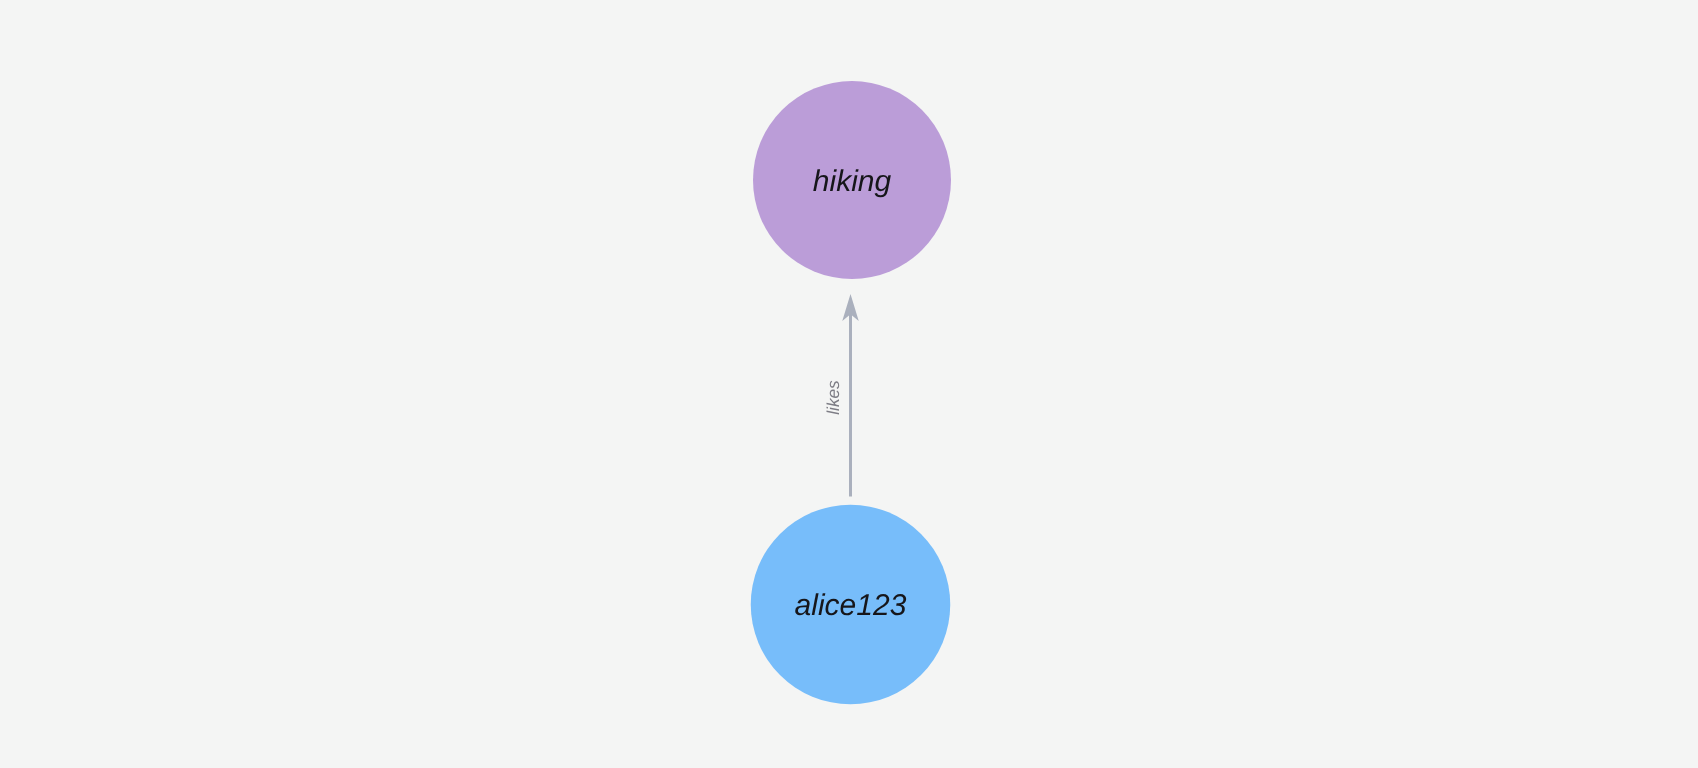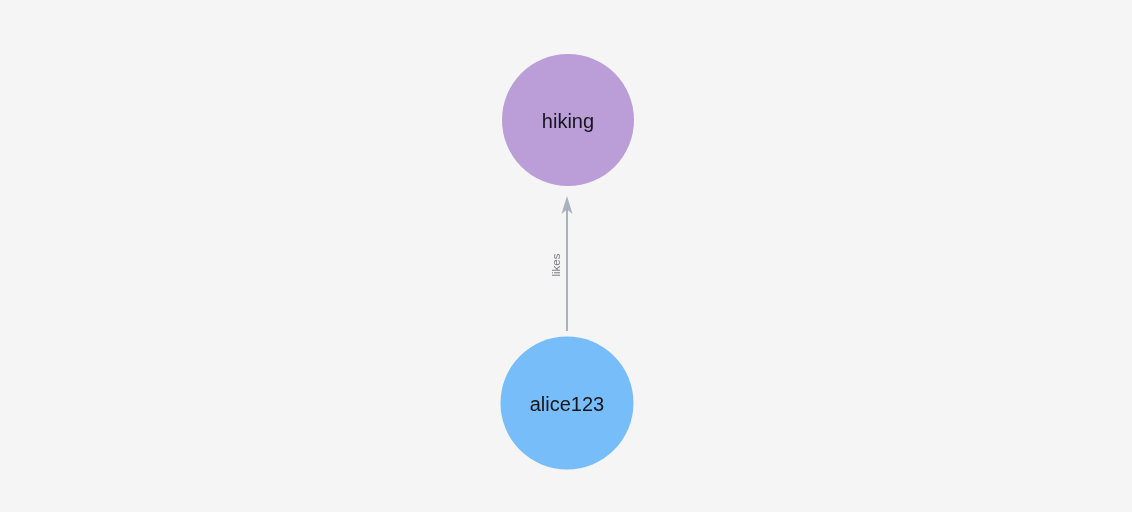--- a/index.html
+++ b/index.html
@@ -10,20 +10,21 @@
     width: 1132px;
     height: 512px;
     overflow: hidden;
     font-family: "Liberation Sans", sans-serif;
   }
   #graph-canvas {
     position: relative;
     width: 1132px;
     height: 512px;
     background: #f4f5f4;
+    font-style: italic;
   }
   #graph-svg {
     position: absolute;
     inset: 0;
     display: block;
   }
   .node-circle {
     stroke: none;
   }
   .node-label {

